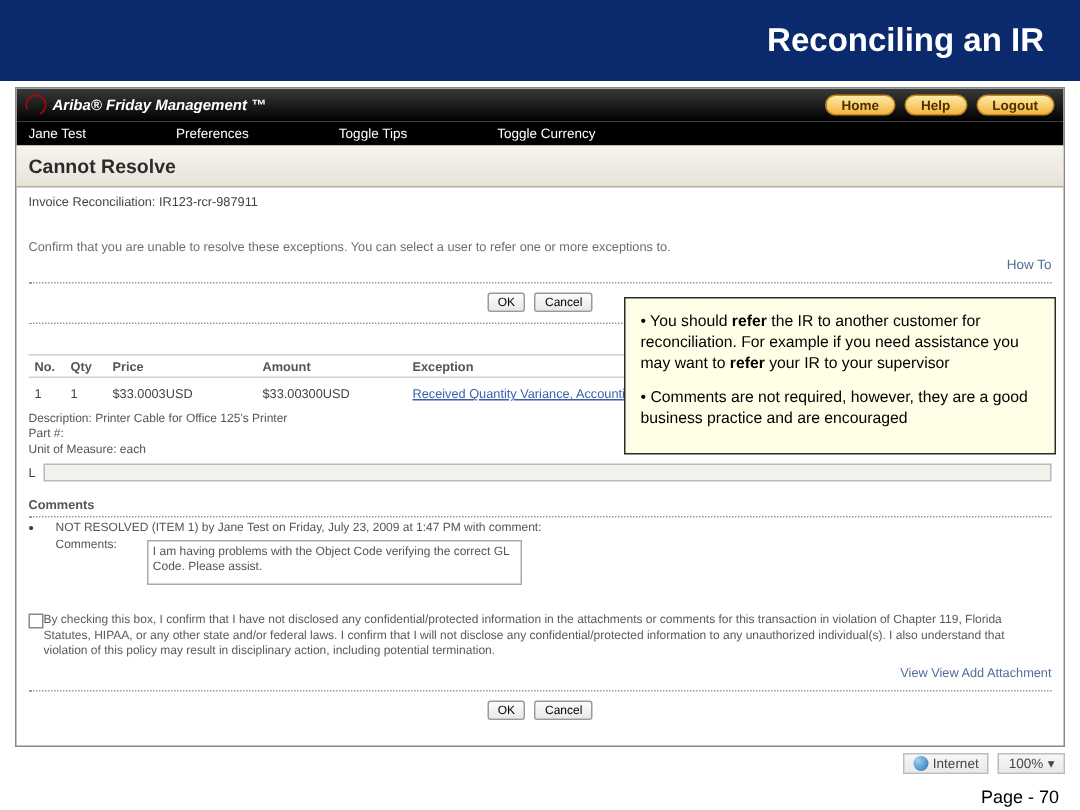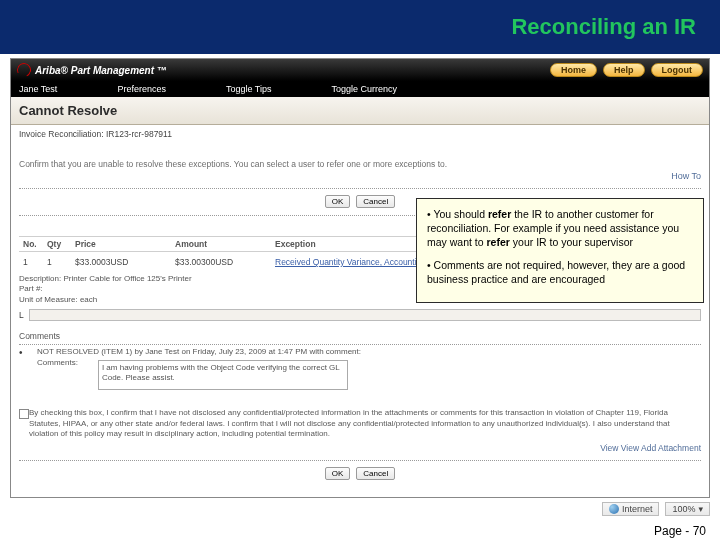--- a/index.html
+++ b/index.html
@@ -1,18 +1,18 @@
 <!DOCTYPE html>
 <html><head>
 <meta charset="utf-8">
 <style>
   * { box-sizing: border-box; margin: 0; padding: 0; }
   html, body { width: 720px; height: 540px; font-family: Arial, sans-serif; overflow: hidden; background: #fff; }
   .slide { width: 720px; height: 540px; position: relative; background: #fff; color: #000; }
-  .title-bar { background: #0b2a6d; color: #22c55e; height: 54px; display: flex; align-items: center; justify-content: flex-end; padding: 0 24px; font-size: 22px; font-weight: bold; }
+  .title-bar { background: #0b2a6d; color: #ffffff; height: 54px; display: flex; align-items: center; justify-content: flex-end; padding: 0 24px; font-size: 22px; font-weight: bold; }
   .app-shell { position: relative; margin: 4px 10px 0 10px; border: 1px solid #888; background: #fff; height: 440px; overflow: hidden; }
   
   .ariba-head { height: 22px; background: linear-gradient(#3a3a3a,#000); display: flex; align-items: center; padding: 0 6px; color: #fff; font-size: 10px; }
   .ariba-head .brand-swirl { width: 14px; height: 14px; border: 1.5px solid #cc0000; border-radius: 50%; margin-right: 4px; transform: rotate(20deg); border-bottom-color: transparent; }
   .ariba-head .brand-text { font-weight: bold; font-style: italic; font-size: 10px; }
   .ariba-head .spacer { flex: 1; }
   .pill-btn { background: linear-gradient(#ffe9a8,#f4b63f); color: #4a3200; border: 1px solid #bb8a1c; border-radius: 9px; font-size: 9px; font-weight: bold; padding: 1px 10px; margin-left: 6px; cursor: pointer; }
   
   .menu-strip { height: 16px; background: #000; color: #fff; font-size: 9px; display: flex; align-items: center; padding: 0 8px; }
   .menu-strip span { margin-right: 60px; }
@@ -43,21 +43,21 @@
   .refer-circle { position: absolute; border: 2px dashed #cc0000; border-radius: 50%/60%; top: -6px; left: -8px; width: 104px; height: 24px; pointer-events: none; }
   .comm-btn { font-size: 8px; padding: 1px 5px; border: 1px solid #9a9a9a; background: linear-gradient(#fcfcfc,#e8e8e8); border-radius: 2px; }
   .desc-block { font-size: 8px; color: #555; line-height: 1.3; margin-top: 2px; }
   .accumrow { display: flex; align-items: center; margin-top: 4px; }
   .accumrow .lbl { width: 10px; }
   .accumbar { flex: 1; height: 12px; border: 1px solid #bbb; background: #f3f1ec; }
   
   .callout { position: absolute; right: 16px; top: 198px; width: 288px; background: #ffffe7; border: 1.5px solid #2b2b2b; padding: 8px 10px; font-size: 10.5px; line-height: 1.35; z-index: 20; }
   .callout p { margin-bottom: 8px; }
   
-  .comments-lbl { font-size: 8.5px; font-weight: normal; color: #555; margin-top: 10px; }
+  .comments-lbl { font-size: 8.5px; font-weight: bold; color: #555; margin-top: 10px; }
   .comments-row { display: flex; gap: 10px; align-items: flex-start; margin-top: 2px; }
   .comments-row .bullet { width: 8px; font-size: 10px; }
   .comments-meta { font-size: 8px; color: #555; }
   .comments-box { margin-top: 2px; width: 250px; height: 30px; border: 1px solid #aaa; background: #fff; font-size: 8px; padding: 2px 3px; color: #555; line-height: 1.2; }
   
   .disclaimer { display: flex; gap: 0; margin-top: 18px; font-size: 8px; color: #5a5a5a; line-height: 1.3; }
   .chk { width: 10px; height: 10px; border: 1px solid #888; margin-top: 1px; flex-shrink: 0; }
   .viewreply { text-align: right; font-size: 8.5px; color: #516d99; margin-top: 4px; }
   .okrow2 { display: flex; justify-content: center; gap: 6px; margin-top: 6px; }
   
@@ -72,21 +72,21 @@
 
 <div class="slide">
   <div class="title-bar">
     <span>Reconciling an IR</span>
   </div>
 
   <div class="app-shell">
 
     <div class="ariba-head">
       <div class="brand-swirl"></div>
-      <div class="brand-text">Ariba® Part Management ™</div>
+      <div class="brand-text">Ariba® Friday Management ™</div>
       <div class="spacer"></div>
       <button class="pill-btn">Home</button>
       <button class="pill-btn">Help</button>
       <button class="pill-btn">Logout</button>
     </div>
     <div class="menu-strip">
       <span>Jane Test</span>
       <span>Preferences</span>
       <span>Toggle Tips</span>
       <span>Toggle Currency</span>

